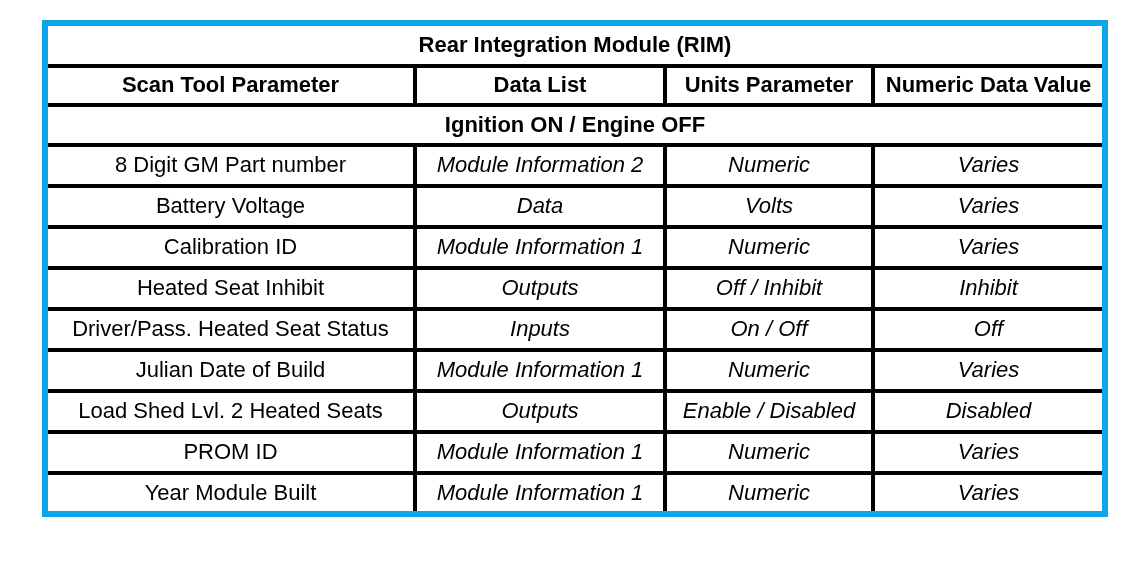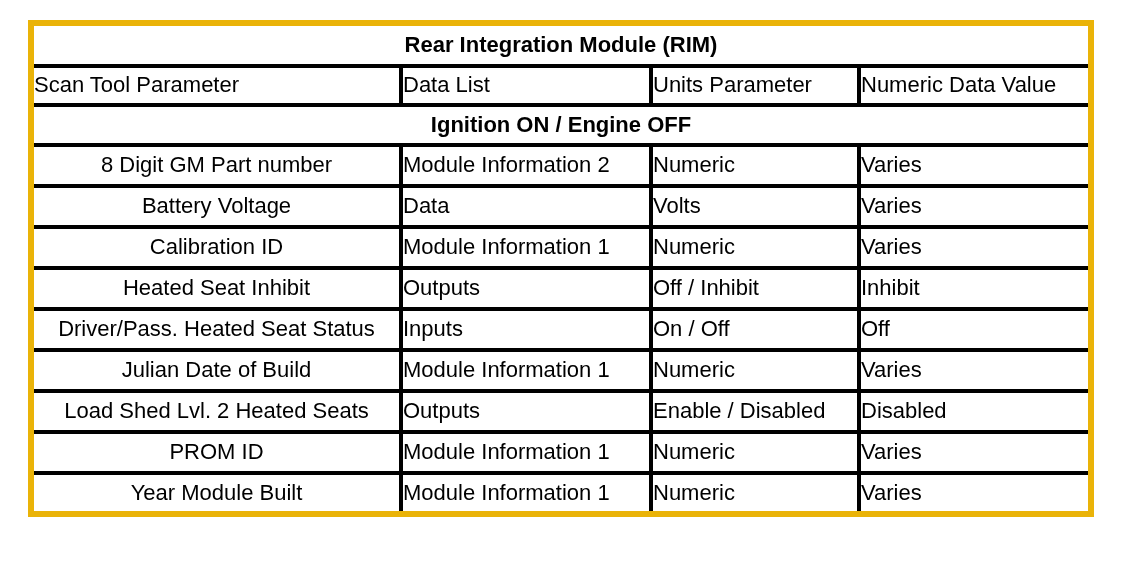--- a/index.html
+++ b/index.html
@@ -12,25 +12,25 @@
     overflow: hidden;
   }
   .page {
     position: relative;
     width: 1136px;
     height: 580px;
     background: #ffffff;
   }
   table.rim {
     position: absolute;
-    left: 28px;
+    left: 42px;
     top: 20px;
     border-collapse: collapse;
     table-layout: fixed;
-    border: 6px solid #eab308;
+    border: 6px solid #0ea5e9;
   }
   table.rim td {
     border: 4px solid #000000;
     color: #000000;
     font-size: 22px;
     line-height: 1.1;
     vertical-align: middle;
     padding: 0;
     white-space: nowrap;
     overflow: hidden;
@@ -38,28 +38,30 @@
   }
   tr.title-row  { height: 43px; }
   tr.head-row   { height: 39px; }
   tr.section-row{ height: 40px; }
   tr.data-row   { height: 41px; }
   td.c-title, td.c-section {
     font-weight: bold;
     text-align: center;
   }
   td.c-head {
-    font-weight: normal;
-    text-align: left;
+    font-weight: bold;
+    text-align: center;
   }
   td.c-param {
     text-align: center;
     padding-left: 4px;
   }
   td.c-center {
+    text-align: center;
+    font-style: italic;
   }
 </style>
 </head>
 <body>
 
 <div class="page">
   <table class="rim">
     <colgroup>
       <col style="width:370px">
       <col style="width:250px">

